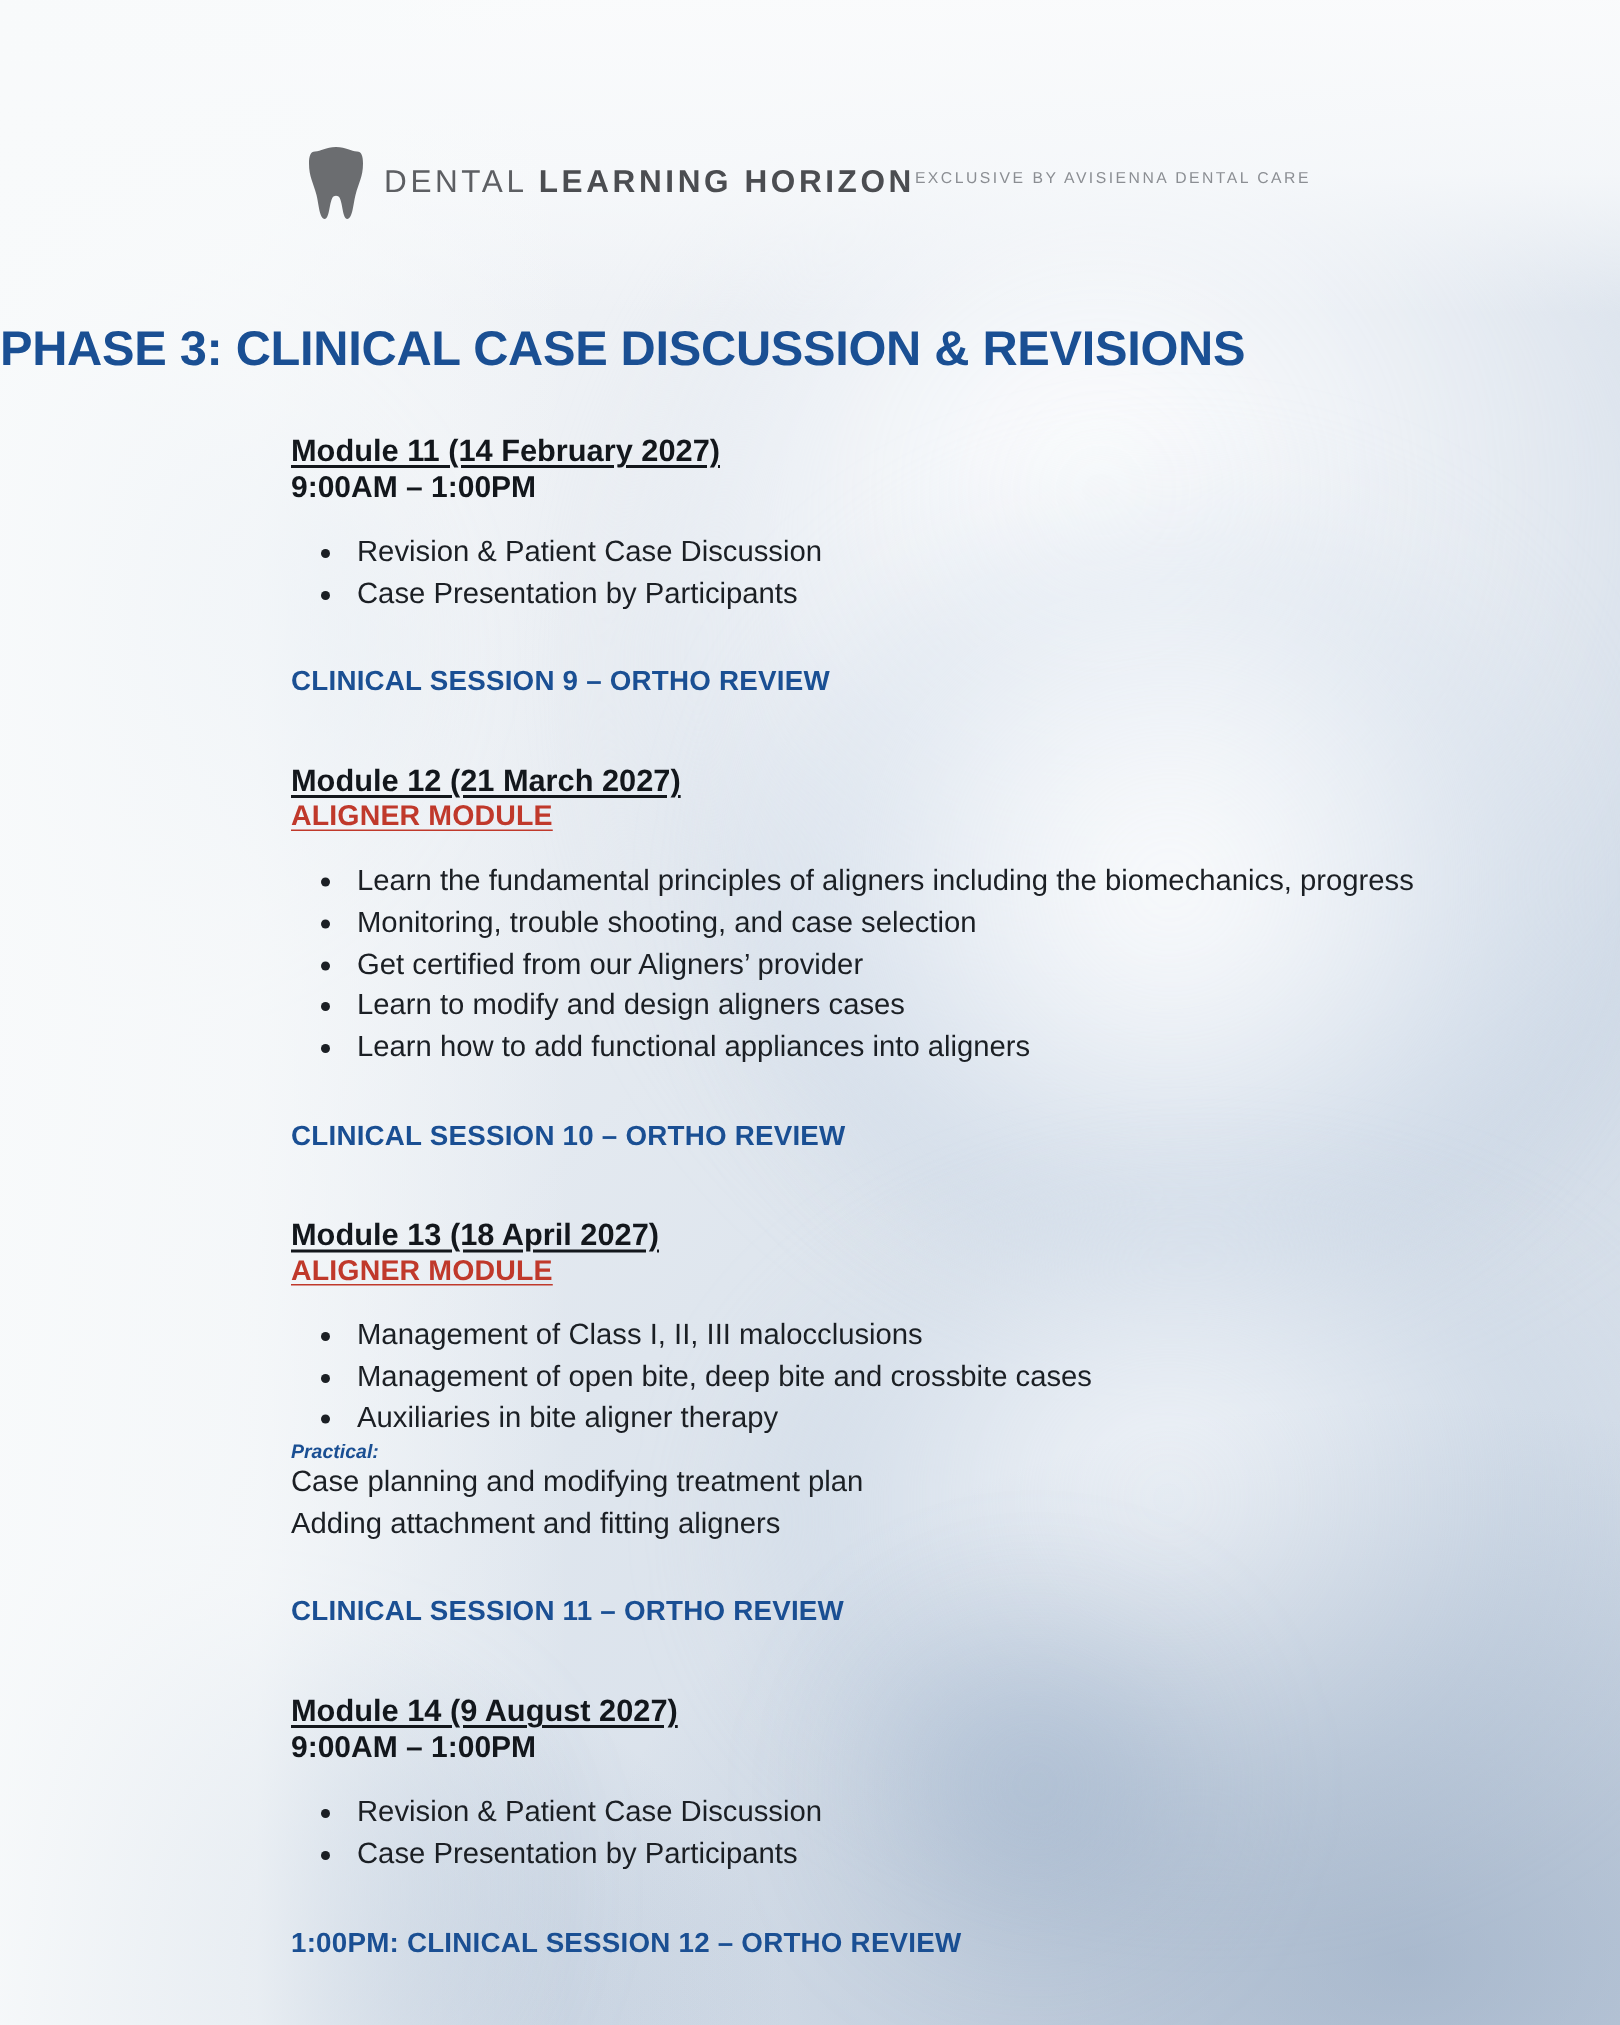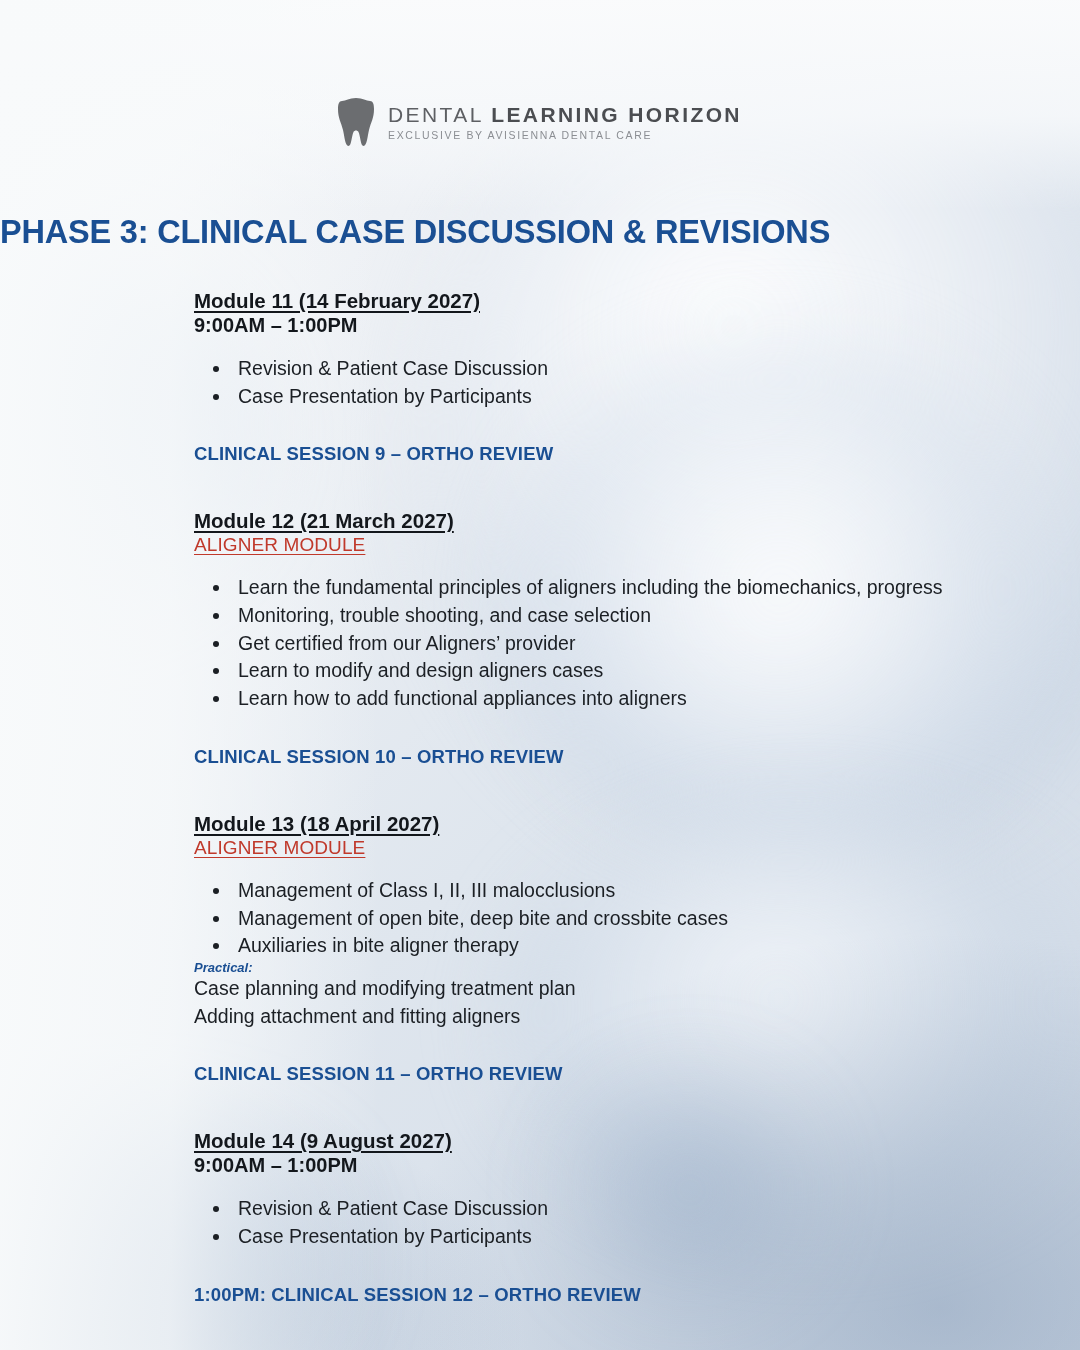--- a/index.html
+++ b/index.html
@@ -99,21 +99,21 @@
     gap: 14px;
     padding-top: 96px;
   }
   .tooth-icon {
     width: 36px;
     height: 52px;
     flex: 0 0 auto;
   }
   .logo-text {
     display: flex;
-    flex-direction: column;
+    flex-direction: row;
     align-items: flex-start;
     line-height: 1.1;
   }
   .logo-title {
     font-size: 21px;
     letter-spacing: 2.4px;
     color: #5d5f63;
     font-weight: 400;
     white-space: nowrap;
   }
@@ -159,21 +159,21 @@
   }
   .module-head.first { margin-top: 38px; }
   .module-time {
     font-size: 20px;
     font-weight: 700;
     color: #13171c;
     margin-top: 1px;
   }
   .aligner-tag {
     font-size: 19px;
-    font-weight: 400;
+    font-weight: 700;
     color: #c0392b;
     text-decoration: underline;
     text-underline-offset: 3px;
     display: inline-block;
     margin-top: 1px;
     letter-spacing: 0.1px;
   }
   ul.bullets {
     margin: 18px 0 0 0;
     padding-left: 38px;

